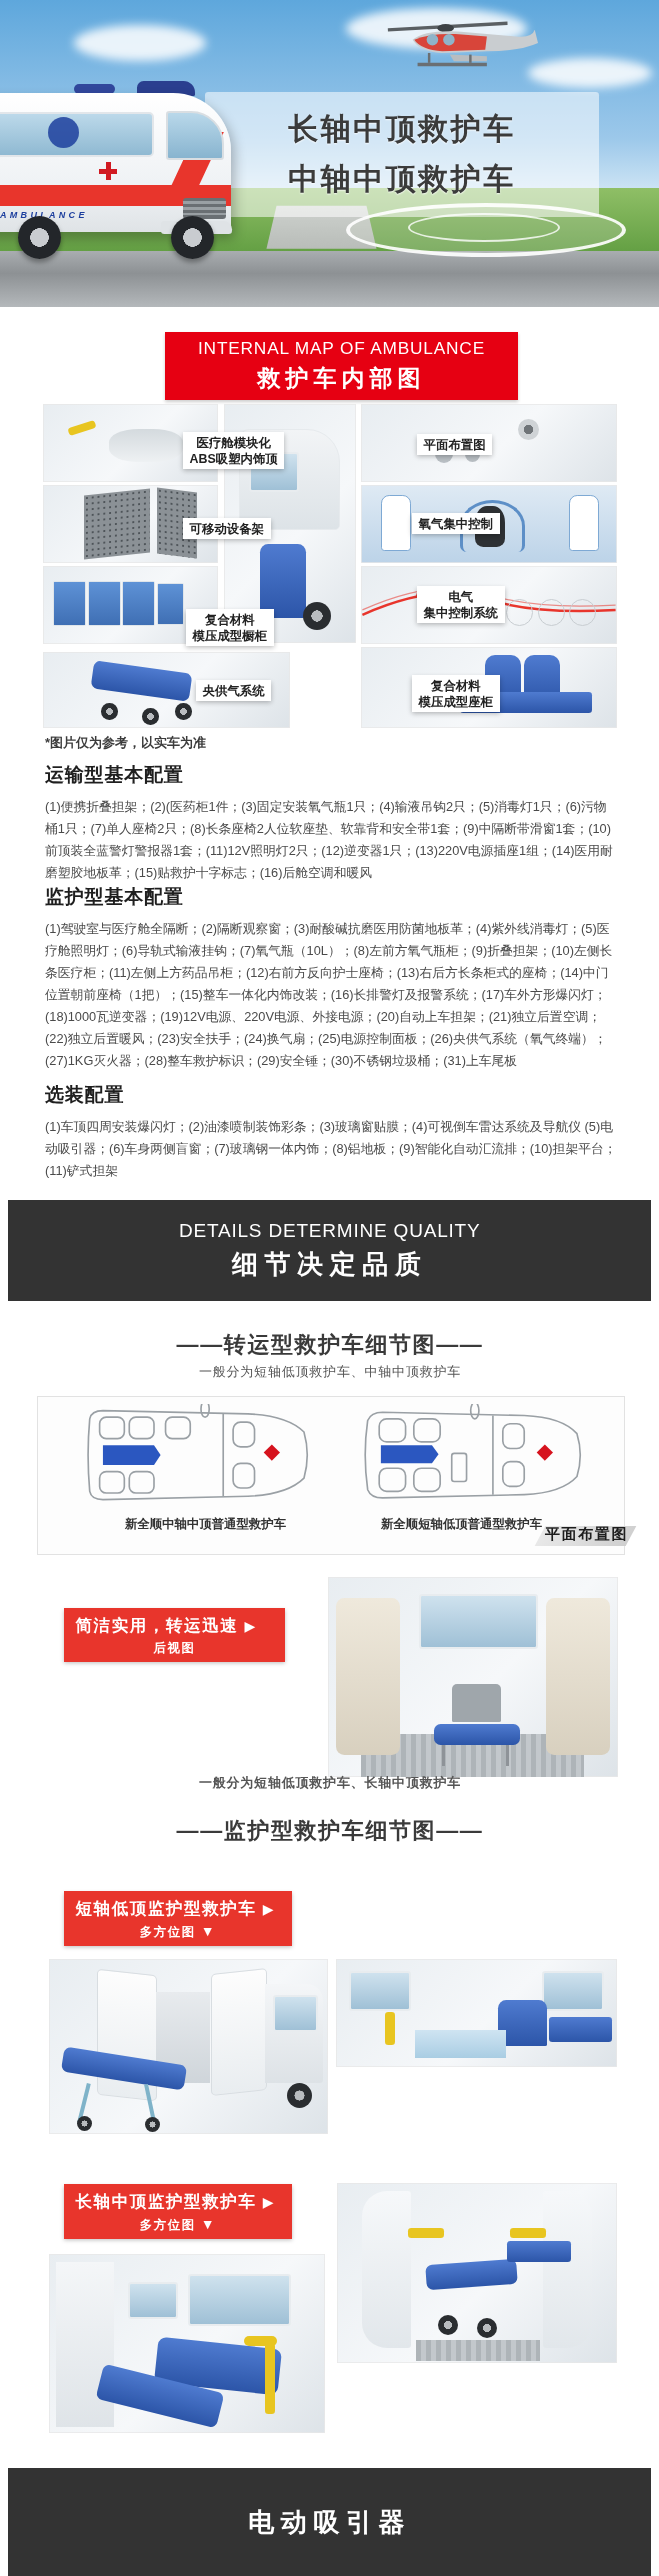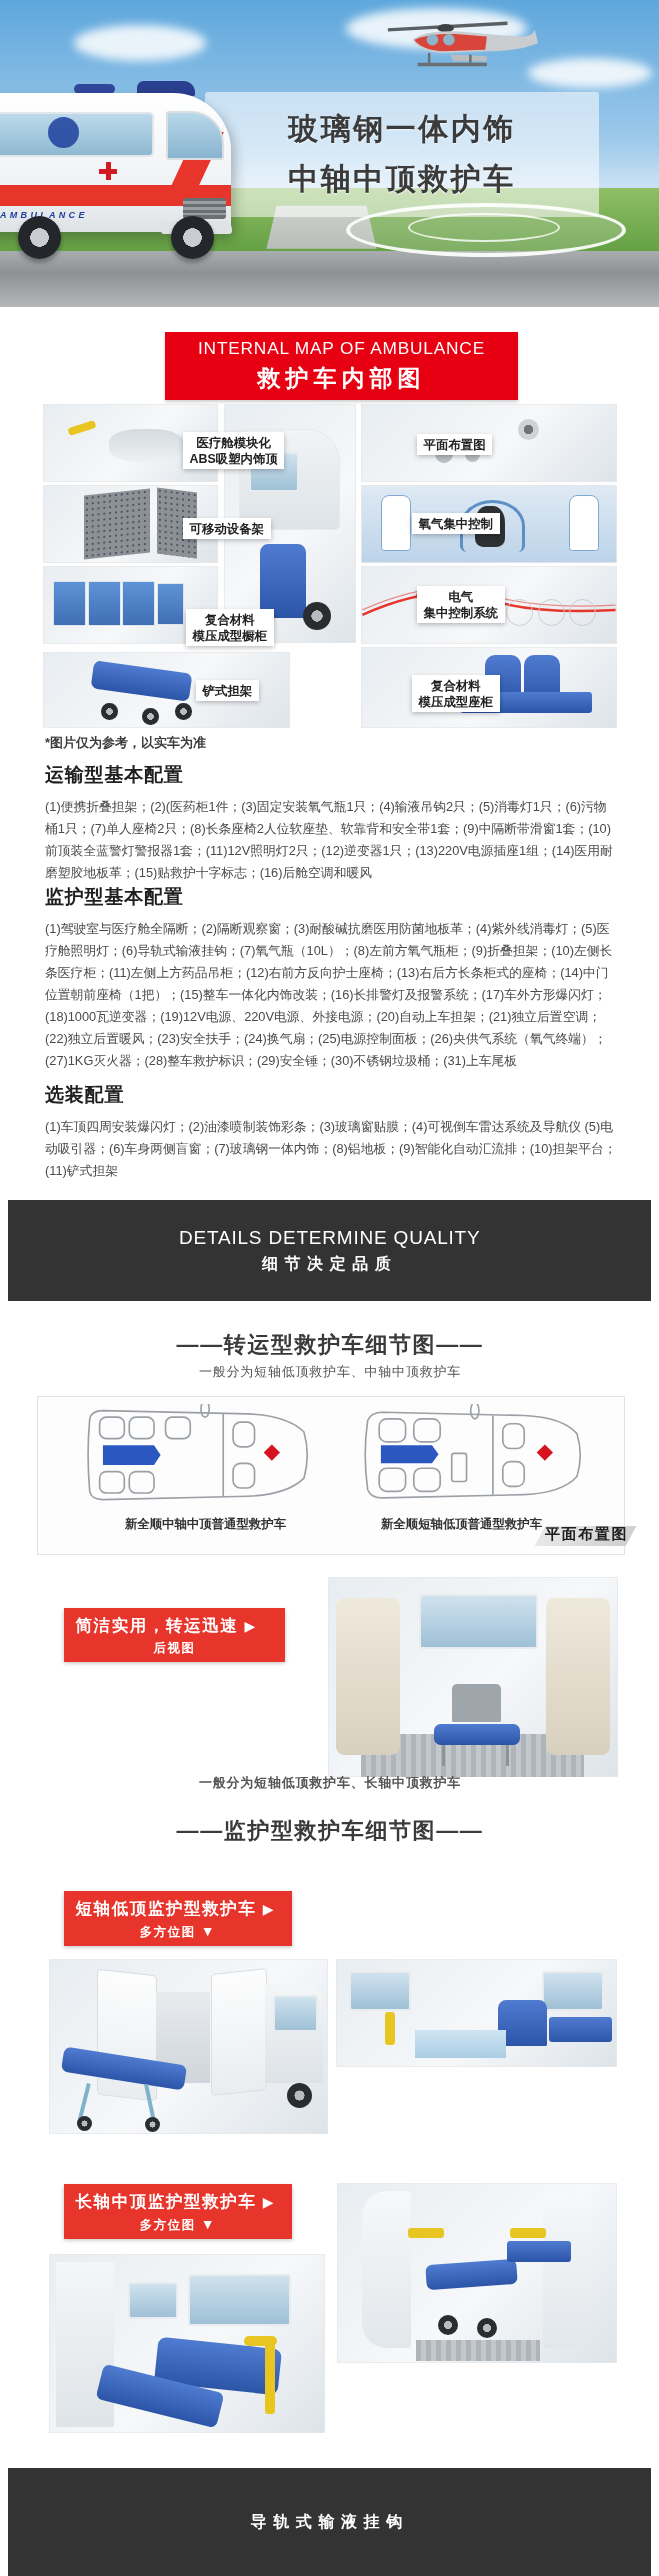--- a/index.html
+++ b/index.html
@@ -48,21 +48,21 @@
   .matt{background:linear-gradient(#4f7bd0,#2c55a8);border-radius:6.6px;}
   .panelblue{background:linear-gradient(#dfeaf4,#bcd3e8);}
   .note{font-size:13px;font-weight:bold;color:#3c3c3c;}
   
   .cfg{left:45px;width:573px;}
   .cfg h3{margin:0 0 8.2px 0;font-size:19px;color:#1f1f1f;letter-spacing:0.8px;}
   .cfg p{margin:0;font-size:12.8px;line-height:22px;color:#4a4a4a;}
   
   .dark-banner{left:8.2px;width:643px;background:#333;color:#fff;text-align:center;display:flex;flex-direction:column;justify-content:center;gap:5px;}
   .dark-banner .en{font-size:19px;letter-spacing:0.8px;}
-  .dark-banner .zh{font-size:16px;font-weight:bold;letter-spacing:6.6px;}
+  .dark-banner .zh{font-size:26px;font-weight:bold;letter-spacing:6.6px;}
   
   .sec-title{left:0;width:660px;text-align:center;font-size:22px;font-weight:bold;color:#3a3a3a;letter-spacing:1.6px;}
   .sec-sub{left:0;width:660px;text-align:center;font-size:13px;color:#555;letter-spacing:0.8px;}
   
   #planbox{left:37px;top:1396px;width:586px;height:157px;background:#fdfdfd;border:0.8px solid #e2e2e2;}
   .plan-caption{top:1516px;font-size:12.4px;font-weight:bold;color:#333;text-align:center;width:247px;}
   #plan-badge{left:540px;top:1523px;width:91px;height:25px;}
   #plan-badge .streak{position:absolute;left:0;top:3.3px;width:91px;height:20px;background:linear-gradient(100deg,#e9e9e9,#cfcfcf);transform:skewX(-28deg);}
   #plan-badge .txt{position:absolute;left:5px;top:1.6px;font-size:15px;font-weight:bold;color:#1e1e1e;letter-spacing:1.6px;}
   
@@ -102,21 +102,21 @@
       <path d="M62 30 Q80 22 112 23 L150 26 L148 42 L96 44 Q70 42 62 30 Z" fill="#d8453a"></path>
       <circle cx="84" cy="30" r="7" fill="#8fb4c9"></circle>
       <circle cx="104" cy="30" r="7" fill="#8fb4c9"></circle>
       <path d="M150 56 L110 56 L105 48 L150 50 Z" fill="#b9bdc0"></path>
       <line x1="80" y1="46" x2="80" y2="58" stroke="#6a6f73" stroke-width="3"></line>
       <line x1="130" y1="48" x2="130" y2="58" stroke="#6a6f73" stroke-width="3"></line>
       <line x1="66" y1="60" x2="150" y2="60" stroke="#6a6f73" stroke-width="4"></line>
     </svg>
 
     <div class="abs slogan-box">
-      <div class="slogan">玻璃钢一体内饰</div>
+      <div class="slogan">长轴中顶救护车</div>
       <div class="slogan">中轴中顶救护车</div>
     </div>
 
     <div id="amb" class="abs">
       <div class="abs amb-roof-light2"></div>
       <div class="abs amb-roof-light"></div>
       <div class="abs amb-body"></div>
       <div class="abs amb-stripe"></div>
       <div class="abs amb-sweep"></div>
       <div class="abs amb-window"></div>
@@ -187,21 +187,21 @@
     <div class="abs benchblue" style="left:124px;top:8.2px;width:36px;height:49px;border-radius:10px 10px 3.3px 3.3px;"></div>
     <div class="abs benchblue" style="left:163px;top:8.2px;width:36px;height:49px;border-radius:10px 10px 3.3px 3.3px;"></div>
     <div class="abs benchblue" style="left:99px;top:45px;width:132px;height:21.4px;"></div>
   </div>
 
   <div class="abs chip" style="left:183px;top:432px;">医疗舱模块化
 ABS吸塑内饰顶</div>
   <div class="abs chip" style="left:183px;top:518px;">可移动设备架</div>
   <div class="abs chip" style="left:186px;top:609px;">复合材料
 模压成型橱柜</div>
-  <div class="abs chip" style="left:196px;top:680px;">铲式担架</div>
+  <div class="abs chip" style="left:196px;top:680px;">央供气系统</div>
   <div class="abs chip" style="left:417px;top:434px;">平面布置图</div>
   <div class="abs chip" style="left:412px;top:513px;">氧气集中控制</div>
   <div class="abs chip" style="left:417px;top:586px;">电气
 集中控制系统</div>
   <div class="abs chip" style="left:412px;top:675px;">复合材料
 模压成型座柜</div>
 
   <div class="abs note" style="left:45px;top:734px;">*图片仅为参考，以实车为准</div>
 
   <div class="abs cfg" style="top:762px;">
@@ -327,17 +327,17 @@
     <div class="abs winstrip" style="left:139px;top:20px;width:99px;height:48px;"></div>
     <div class="abs winstrip" style="left:79px;top:28px;width:46px;height:33px;"></div>
     <div class="abs" style="left:6.6px;top:8.2px;width:58px;height:165px;background:linear-gradient(#f4f6f8,#dfe4e8);"></div>
     <div class="abs benchblue" style="left:107px;top:89px;width:124px;height:46px;border-radius:8.2px;transform:rotate(6deg);"></div>
     <div class="abs matt" style="left:49px;top:124px;width:124px;height:36px;transform:rotate(14deg);"></div>
     <div class="abs yellowrail" style="left:216px;top:89px;width:10px;height:71px;"></div>
     <div class="abs yellowrail" style="left:195px;top:82px;width:33px;height:10px;border-radius:6.6px;"></div>
   </div>
 
   <div class="abs dark-banner" style="top:2468px;height:108px;">
-    <div class="zh">导轨式输液挂钩</div>
+    <div class="zh">电动吸引器</div>
   </div>
 
 </div>
 
 
 </body></html>

